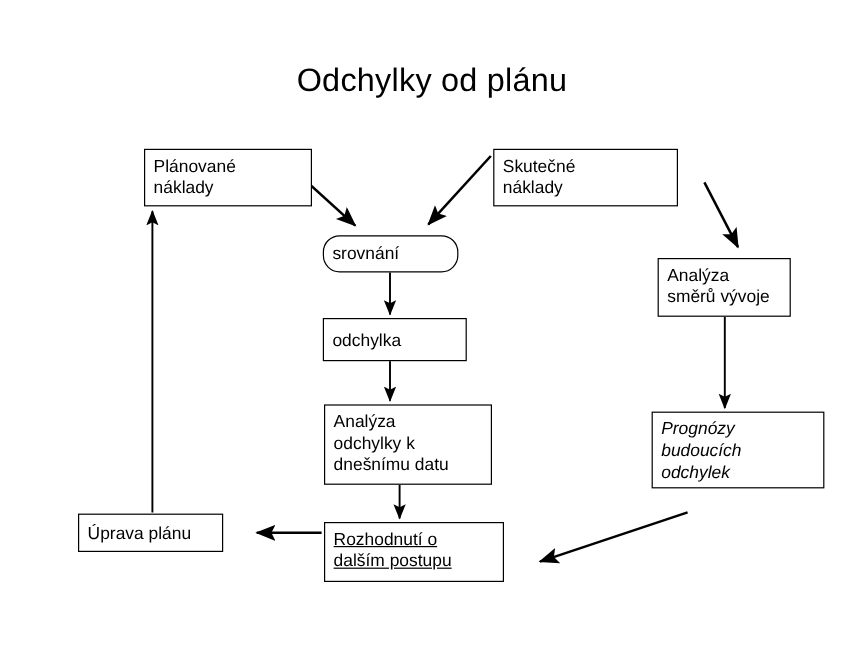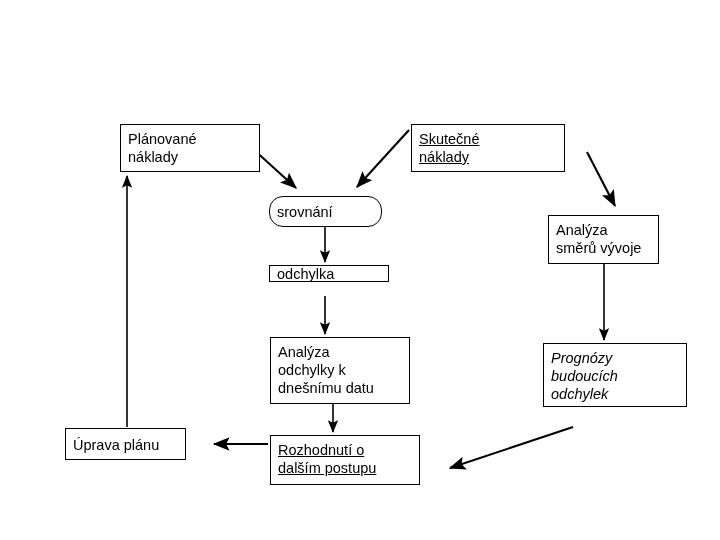--- a/index.html
+++ b/index.html
@@ -50,20 +50,21 @@
     width: 720px;
     height: 540px;
     pointer-events: none;
   }
 </style>
 </head>
 <body>
 
 <div id="canvas">
 
+  <div id="title">Odchylky od plánu</div>
 
   <svg id="edges" viewBox="0 0 720 540" xmlns="http://www.w3.org/2000/svg">
     <defs>
       <marker id="ah" markerWidth="9" markerHeight="9" refX="7.4" refY="3.2" orient="auto" markerUnits="strokeWidth">
         <path d="M0,0 L8,3.2 L0,6.4 L1.6,3.2 z" fill="#000000"></path>
       </marker>
     </defs>
 
     <line x1="232" y1="130" x2="296" y2="188" stroke="#000000" stroke-width="2.1" marker-end="url(#ah)"></line>
 
@@ -82,26 +83,26 @@
     <line x1="573" y1="427" x2="450" y2="468" stroke="#000000" stroke-width="2.1" marker-end="url(#ah)"></line>
 
     <line x1="268" y1="444" x2="214" y2="444" stroke="#000000" stroke-width="2.1" marker-end="url(#ah)"></line>
 
     <line x1="127" y1="427" x2="127" y2="176" stroke="#000000" stroke-width="1.6" marker-end="url(#ah)"></line>
   </svg>
 
   <div class="node" style="left:88px; top:124px; width:140px; height:48px;margin-left:32px;">Plánované
 náklady</div>
 
-  <div class="node" style="left:411px; top:124px; width:154px; height:48px;text-decoration:underline;">Skutečné
+  <div class="node" style="left:411px; top:124px; width:154px; height:48px;">Skutečné
 náklady</div>
 
   <div class="node vcenter" style="left:269px; top:196px; width:113px; height:31px;border-radius:14px;">srovnání</div>
 
-  <div class="node vcenter" style="left:269px; top:265px; width:120px; height:17px;">odchylka</div>
+  <div class="node vcenter" style="left:269px; top:265px; width:120px; height:36px;">odchylka</div>
 
   <div class="node" style="left:548px; top:215px; width:111px; height:49px;">Analýza
 směrů vývoje</div>
 
   <div class="node" style="left:270px; top:337px; width:140px; height:67px;">Analýza
 odchylky k
 dnešnímu datu</div>
 
   <div class="node" style="left:543px; top:343px; width:144px; height:64px;font-style:italic;">Prognózy
 budoucích

